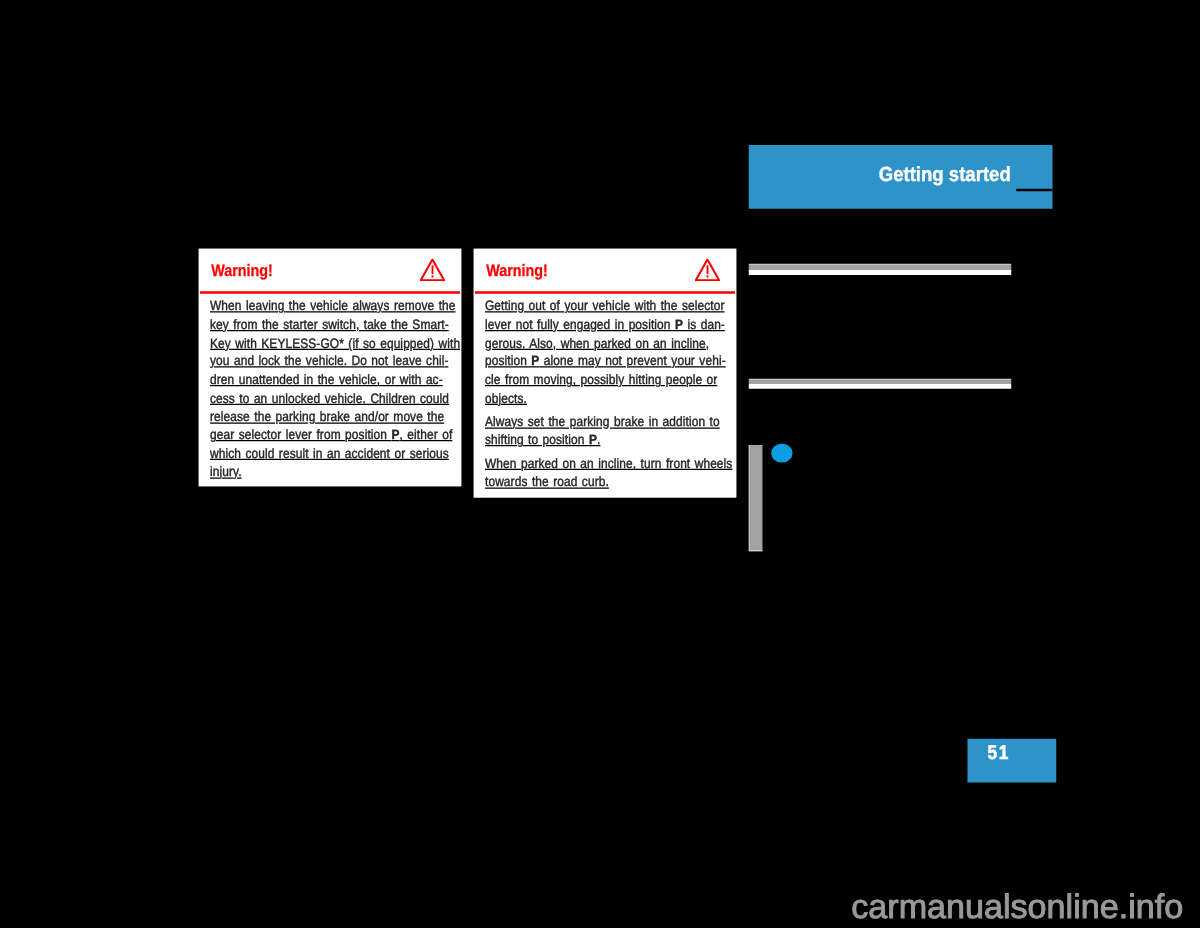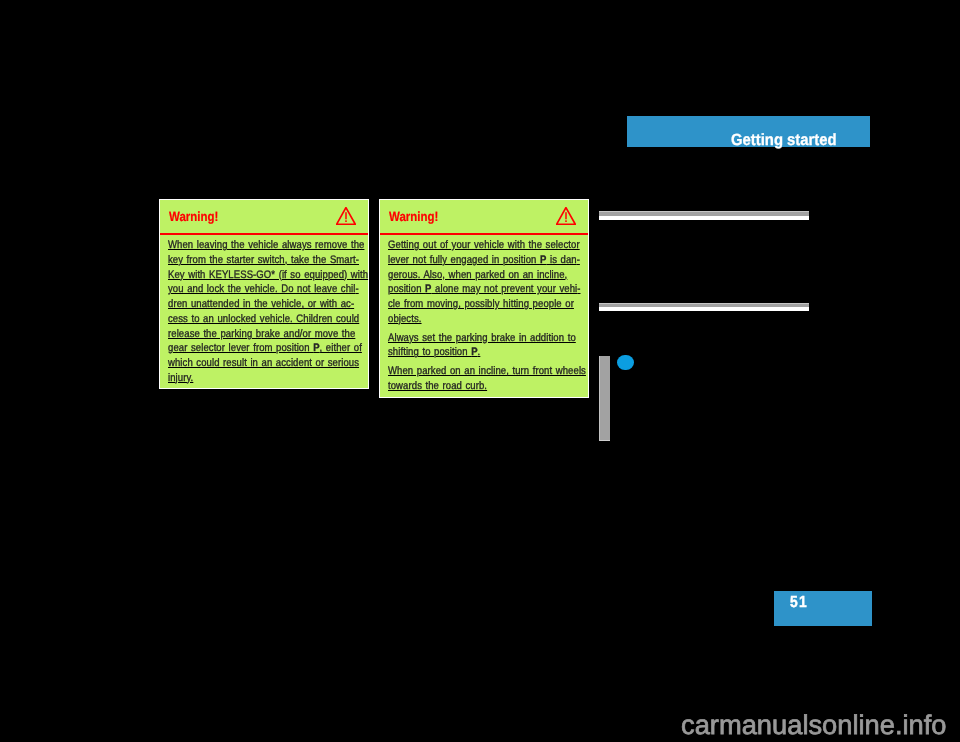--- a/index.html
+++ b/index.html
@@ -1,48 +1,48 @@
 <!DOCTYPE html>
 <html><head>
 <meta charset="utf-8">
 <title>Owner's manual page</title>
 <style>
   html,body{margin:0;padding:0;background:#000;width:960px;height:742px;overflow:hidden;}
   body{font-family:"Liberation Sans",sans-serif;-webkit-font-smoothing:antialiased;text-rendering:geometricPrecision;}
   .page{position:relative;width:960px;height:742px;background:#000;overflow:hidden;}
 
   
-  .chapter-tab{position:absolute;left:627px;top:116px;width:243.4px;height:31px;background:#2e93c9;text-align:center;}
+  .chapter-tab{position:absolute;left:599px;top:116px;width:243.4px;height:51px;background:#2e93c9;text-align:center;}
   .chapter-tab .label{position:absolute;left:104.0px;top:15.6px;color:#ffffff;font-size:16.3px;
       font-weight:bold;white-space:nowrap;line-height:1;-webkit-text-stroke:0.3px #ffffff;
       transform:scaleX(0.912) translateZ(0);transform-origin:left top;}
   .tab-notch{position:absolute;left:813px;top:151.3px;width:29.4px;height:1.4px;background:#000;}
 
   
-  .pagenum{position:absolute;left:774.2px;top:590.7px;width:71px;height:34.9px;background:#2e93c9;padding-left:27px;}
+  .pagenum{position:absolute;left:774.2px;top:590.7px;width:71px;height:34.9px;background:#2e93c9;}
   .pagenum .num{position:absolute;left:15.4px;top:3.6px;color:#ffffff;font-size:16.1px;font-weight:bold;
       line-height:1;letter-spacing:1.55px;-webkit-text-stroke:0.45px #ffffff;
       transform:scaleX(0.86) translateZ(0);transform-origin:left top;}
 
   
   .rule{position:absolute;left:599px;width:210.3px;height:9.3px;
         background:linear-gradient(to bottom,#c6c6c6 0px,#c6c6c6 1.4px,#a2a2a2 1.4px,
                                    #a2a2a2 4.6px,#ffffff 5.1px,#ffffff 9.3px);}
   .rule.r2{height:8.1px;
         background:linear-gradient(to bottom,#c6c6c6 0px,#c6c6c6 1.2px,#a2a2a2 1.2px,
                                    #a2a2a2 4.0px,#ffffff 4.4px,#ffffff 8.1px);}
 
   
   .vbar{position:absolute;left:598.9px;top:355.9px;width:11.3px;height:85.1px;background:#a2a2a2;
         border-left:1px solid #c2c2c2;border-bottom:1px solid #cfcfcf;box-sizing:border-box;}
   .bullet{position:absolute;left:617.4px;top:354.8px;width:16.2px;height:15.4px;border-radius:50%;
           background:#0b9ee1;}
 
   
-  .wbox{position:absolute;background:#bef264;border:1.2px solid #ffffff;box-sizing:border-box;}
+  .wbox{position:absolute;background:#ffffff;border:1.2px solid #ffffff;box-sizing:border-box;}
   .wbox .hdr{position:relative;height:35.5px;}
   .wbox .hdr:after{content:"";position:absolute;left:0;right:0;bottom:0;height:2px;background:#ff0000;}
   .wbox .hdr .t{position:absolute;left:9px;top:9px;color:#ff0000;font-weight:bold;font-size:13.3px;
       white-space:nowrap;-webkit-text-stroke:0.22px #ff0000;
       transform:scaleX(0.862) translateZ(0);transform-origin:left top;}
   .wbox .hdr .icon{position:absolute;right:12.3px;top:7px;line-height:0;}
   .wbox .body{padding:2.8px 8px 7px 8px;text-decoration:underline;}
   .wbox .inner{width:230.5px;font-size:10.9px;letter-spacing:0.10px;word-spacing:0.9px;
       line-height:14.75px;color:#262626;hyphens:manual;-webkit-text-stroke:0.33px #1f1f1f;
       transform:scaleX(0.875) translateZ(0);transform-origin:left top;}

